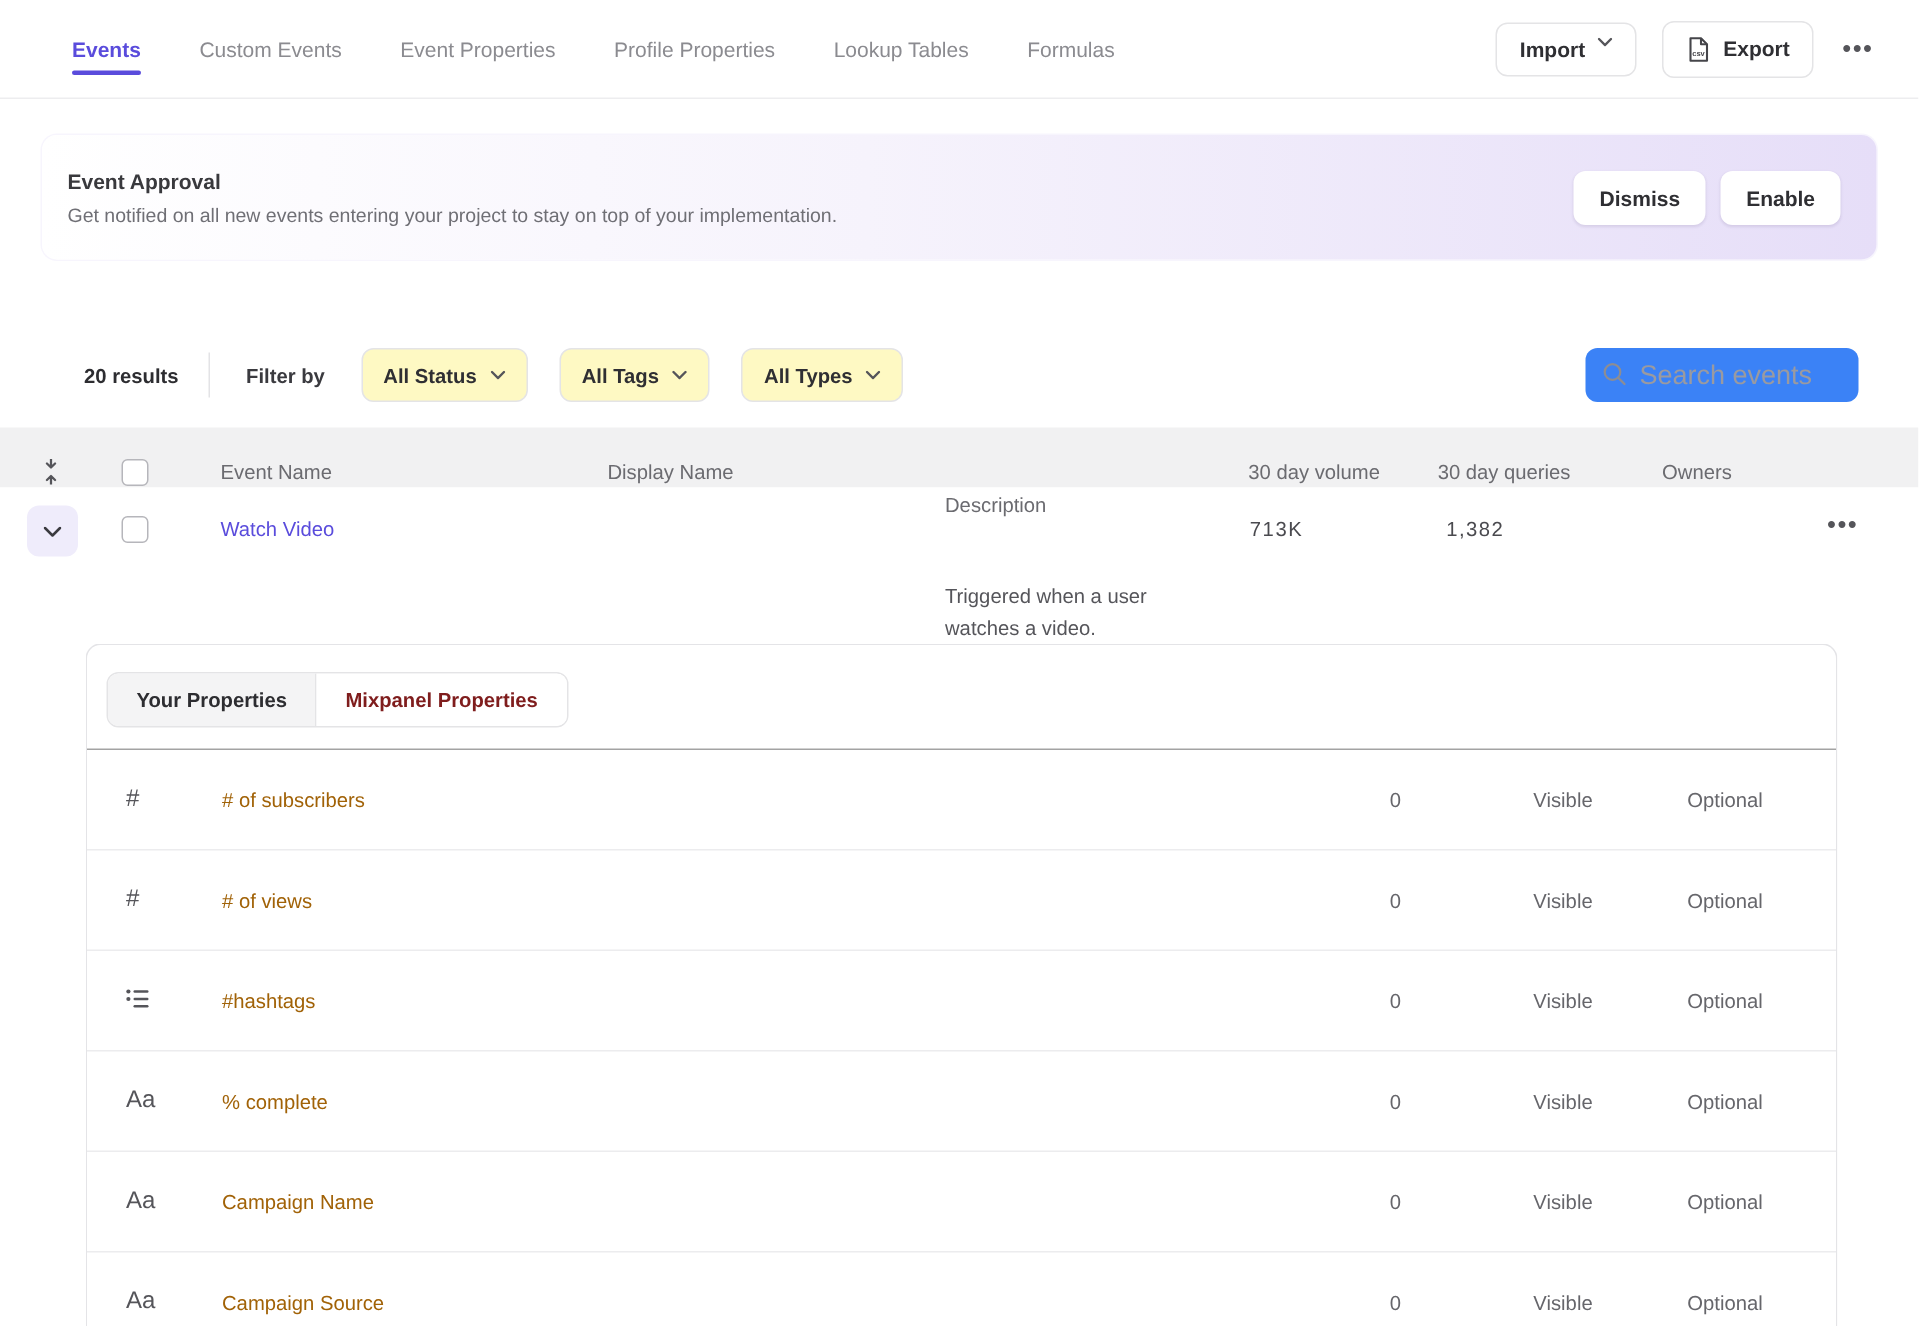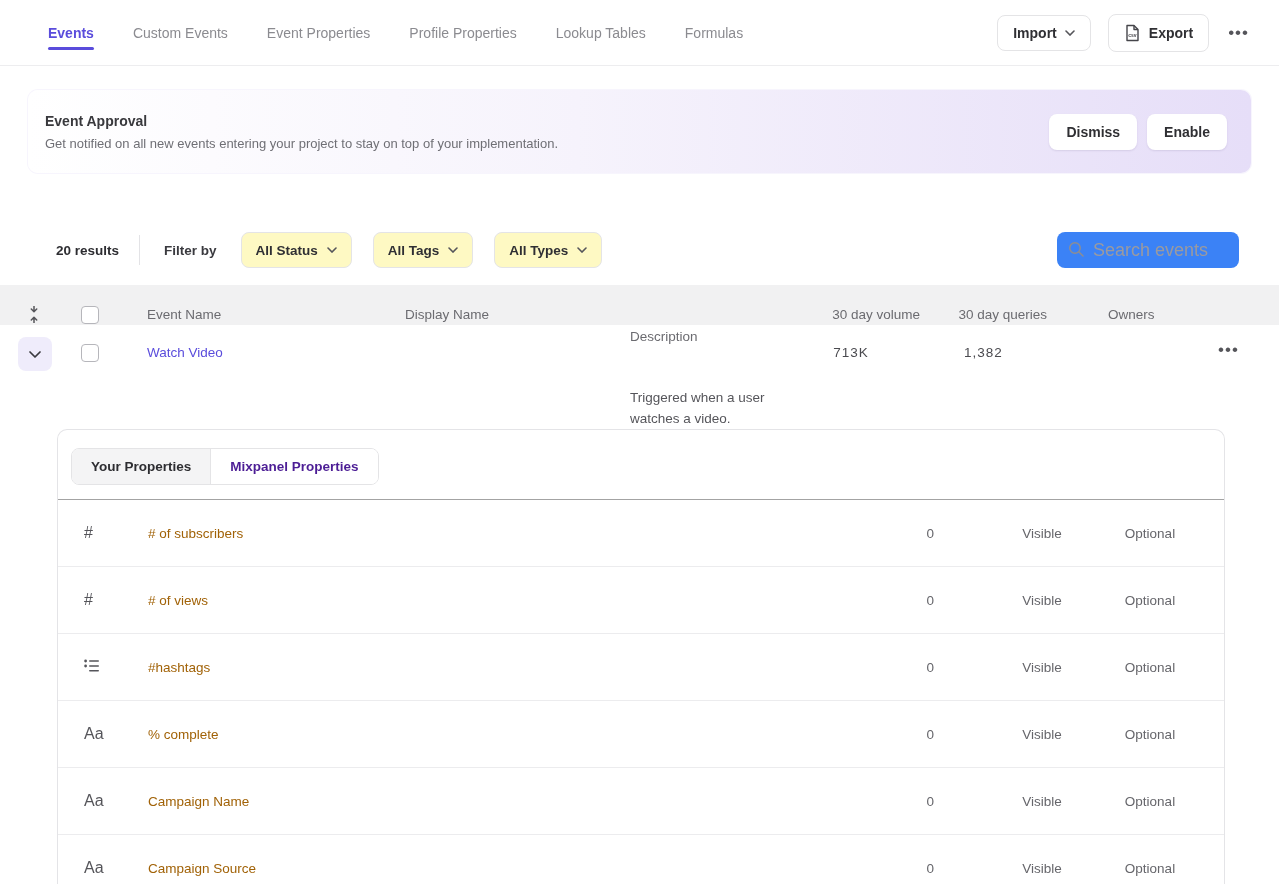--- a/index.html
+++ b/index.html
@@ -8,21 +8,21 @@
 
   
   .topnav { height:66px; display:flex; align-items:center; padding:0 28px 0 48px;
     border-bottom:1px solid #ededef; background:#fff; }
   .tabs { display:flex; gap:39px; align-items:center; flex:1; }
   .tab { position:relative; font-size:14px; color:#8b8b90; cursor:pointer; padding:23px 0; }
   .tab.active { color:#5a4cdc; font-weight:700; }
   .tab.active::after { content:""; position:absolute; left:0; right:0; bottom:14px;
     height:3px; border-radius:2px; background:#5a4cdc; }
   .nav-actions { display:flex; align-items:center; gap:17px; }
-  .btn { display:inline-flex; align-items:center; gap:8px; background:#fff;
+  .btn { display:inline-flex; gap:8px; background:#fff;
     border:1px solid #e4e4e6; border-radius:8px; padding:9px 15px; font-size:14px;
     font-weight:600; color:#2f2f33; cursor:pointer; font-family:inherit; }
   .icon-chevron { width:10px; height:6px; }
   .more-dots { font-size:17px; letter-spacing:1px; color:#55555a; cursor:pointer;
     background:none; border:none; line-height:1; padding:4px 2px; }
 
   
   .banner { margin:24px 28px 0 28px; height:83px; border-radius:10px;
     background:linear-gradient(90deg,#ffffff 0%,#f6f3fc 45%,#e6def8 100%);
     box-shadow:0 0 0 1px rgba(120,90,220,0.06);
@@ -79,21 +79,21 @@
   .row-actions { margin-top:12px; padding-left:8px; }
 
   
   .props-panel { margin:0 0 0 57px; width:1168px; height:473px;
     border:1px solid #e4e4e7; border-bottom:none; border-radius:10px 10px 0 0;
     background:#fff; overflow:hidden; }
   .props-tabs-wrap { height:70px; border-bottom:1px solid #a3a3a3;
     padding:18px 0 0 13px; }
   .seg { display:inline-flex; border:1px solid #e4e4e6; border-radius:8px;
     overflow:hidden; }
-  .seg-tab { padding:10px 19px; font-size:13.5px; font-weight:700; color:#4c1d95;
+  .seg-tab { padding:10px 19px; font-size:13.5px; font-weight:700; color:#7f1d1d;
     background:#fff; cursor:pointer; border:none; font-family:inherit; }
   .seg-tab.active { background:#f4f4f5; color:#2d2d31; border-right:1px solid #e4e4e6; }
   .prop-row { display:grid; grid-template-columns:64px 1fr 190px 128px 88px;
     align-items:center; height:67px; padding:0 30px 0 26px;
     border-bottom:1px solid #ececee; }
   .prop-icon { color:#55555a; font-size:16px; font-weight:400; }
   .prop-name { color:#a16207; font-size:13.5px; cursor:pointer; text-decoration:none; }
   .prop-count { text-align:right; padding-right:44px; font-size:13.5px; color:#66666b; }
   .prop-visible, .prop-optional { text-align:center; font-size:13.5px; color:#66666b; }
 </style>

